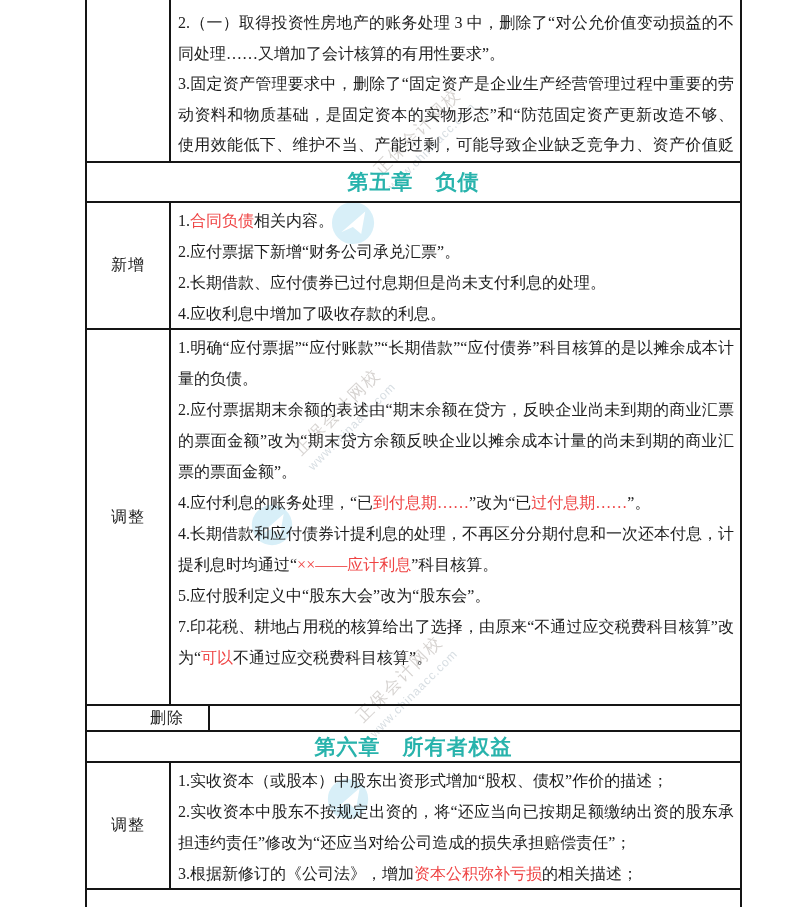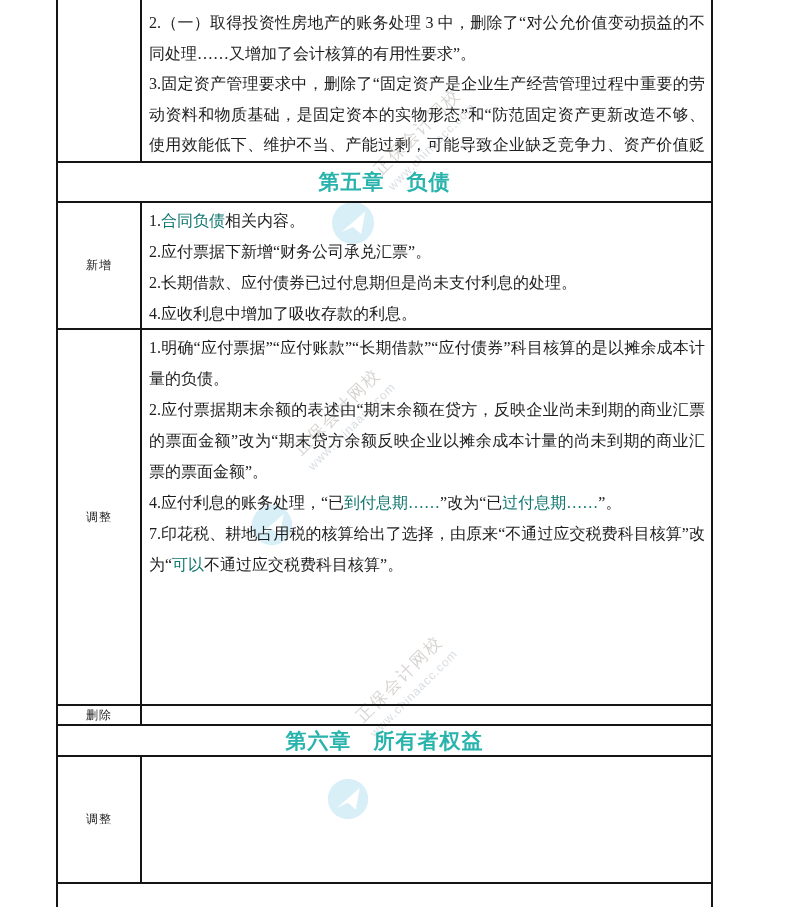--- a/index.html
+++ b/index.html
@@ -8,37 +8,37 @@
     font-family:"Liberation Serif","DejaVu Serif",serif;color:#1d1d1d;
   }
   
   .wm{position:absolute;z-index:0;pointer-events:none;}
   .wm-text{transform:rotate(-45deg);text-align:center;opacity:.55;}
   .wm-brand{font-size:17px;color:#b7b1ad;letter-spacing:2px;font-family:"Liberation Serif",serif;}
   .wm-site{font-size:12px;color:#b6c2cb;letter-spacing:1px;margin-top:2px;font-family:"Liberation Sans",sans-serif;}
   .wm-logo{opacity:.45;transform:rotate(-12deg);}
   
   #doc-table{
-    position:absolute;left:56px;top:0;width:657px;height:907px;z-index:1;
+    position:absolute;left:85px;top:0;width:657px;height:907px;z-index:1;
     border-left:2px solid #151515;border-right:2px solid #151515;
     box-sizing:border-box;background:transparent;
   }
   .t-row{display:flex;box-sizing:border-box;border-bottom:2px solid #151515;background:transparent;}
   .label-cell{
     width:84px;box-sizing:border-box;border-right:2px solid #151515;
     display:flex;align-items:center;justify-content:center;
-    font-size:12px;letter-spacing:1px;flex:0 0 84px;
+    font-size:16px;letter-spacing:1px;flex:0 0 84px;
   }
   .content-cell{
     flex:1;box-sizing:border-box;padding:2px 6px 0 7px;
     font-size:16px;line-height:31px;text-align:justify;overflow:hidden;
   }
   .cut-top .content-cell{padding-top:8px;line-height:30.5px;}
   .item{margin:0;}
-  .red{color:#0f766e;}
+  .red{color:#ef4444;}
   .chapter{align-items:center;justify-content:center;}
   .chapter-title{
     font-family:"Liberation Sans","DejaVu Sans",sans-serif;
     font-weight:bold;font-size:21px;color:#28b3ac;letter-spacing:1px;
   }
 </style>
 </head>
 <body>
 
 <div class="wm" style="left:348px;top:118px;width:150px;">
@@ -93,25 +93,32 @@
         <p class="item"><span>2.长期借款、应付债券已过付息期但是尚未支付利息的处理。</span></p>
         <p class="item"><span>4.应收利息中增加了吸收存款的利息。</span></p>
       </div>
     </div>
     <div class="t-row body" style="height: 376px;">
       <div class="label-cell">调整</div>
       <div class="content-cell">
         <p class="item"><span>1.明确“应付票据”“应付账款”“长期借款”“应付债券”科目核算的是以摊余成本计量的负债。</span></p>
         <p class="item"><span>2.应付票据期末余额的表述由“期末余额在贷方，反映企业尚未到期的商业汇票的票面金额”改为“期末贷方余额反映企业以摊余成本计量的尚未到期的商业汇票的票面金额”。</span></p>
         <p class="item"><span>4.应付利息的账务处理，“已</span><span class="red">到付息期……</span><span>”改为“已</span><span class="red">过付息期……</span><span>”。</span></p>
+        <p class="item"><span>4.长期借款和应付债券计提利息的处理，不再区分分期付息和一次还本付息，计提利息时均通过“</span><span class="red">××——应计利息</span><span>”科目核算。</span></p>
+        <p class="item"><span>5.应付股利定义中“股东大会”改为“股东会”。</span></p>
         <p class="item"><span>7.印花税、耕地占用税的核算给出了选择，由原来“不通过应交税费科目核算”改为“</span><span class="red">可以</span><span>不通过应交税费科目核算”。</span></p>
       </div>
     </div>
-    <div class="t-row body" style="height: 20px;">
+    <div class="t-row body" style="height: 26px; padding-left: 39px;">
       <div class="label-cell">删除</div>
     </div>
     <div class="t-row chapter" style="height: 31px;">
       <div class="chapter-title">第六章　所有者权益</div>
     </div>
     <div class="t-row body" style="height: 127px;">
       <div class="label-cell">调整</div>
+      <div class="content-cell">
+        <p class="item"><span>1.实收资本（或股本）中股东出资形式增加“股权、债权”作价的描述；</span></p>
+        <p class="item"><span>2.实收资本中股东不按规定出资的，将“还应当向已按期足额缴纳出资的股东承担违约责任”修改为“还应当对给公司造成的损失承担赔偿责任”；</span></p>
+        <p class="item"><span>3.根据新修订的《公司法》，增加</span><span class="red">资本公积弥补亏损</span><span>的相关描述；</span></p>
+      </div>
     </div>
   </div>
 
 </body></html>

